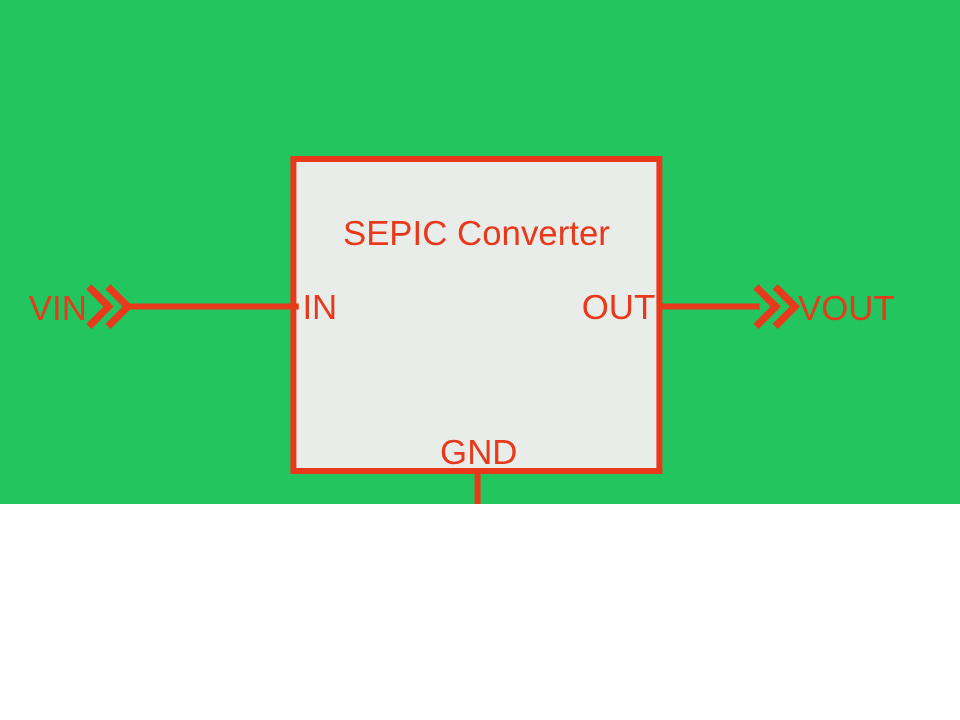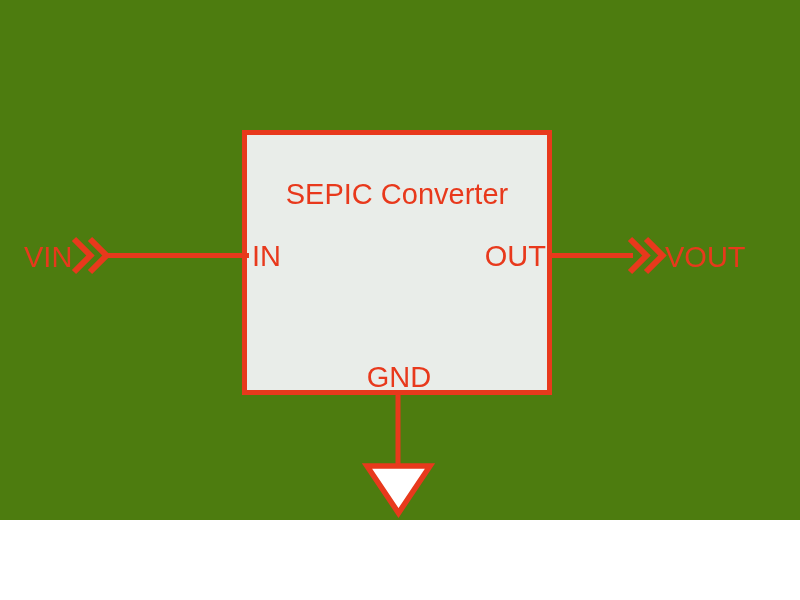--- a/index.html
+++ b/index.html
@@ -3,22 +3,22 @@
 <meta charset="utf-8">
 <style>
   html, body {
     margin: 0;
     padding: 0;
     background: #ffffff;
   }
   .canvas {
     position: relative;
     width: 800px;
-    height: 520px;
-    background: #4d7c0f;
+    height: 420px;
+    background: #22c55e;
     overflow: hidden;
   }
   .canvas svg {
     display: block;
     width: 800px;
     height: 600px;
   }
   .diagram-text {
     font-family: "Liberation Sans", sans-serif;
     font-size: 29px;

